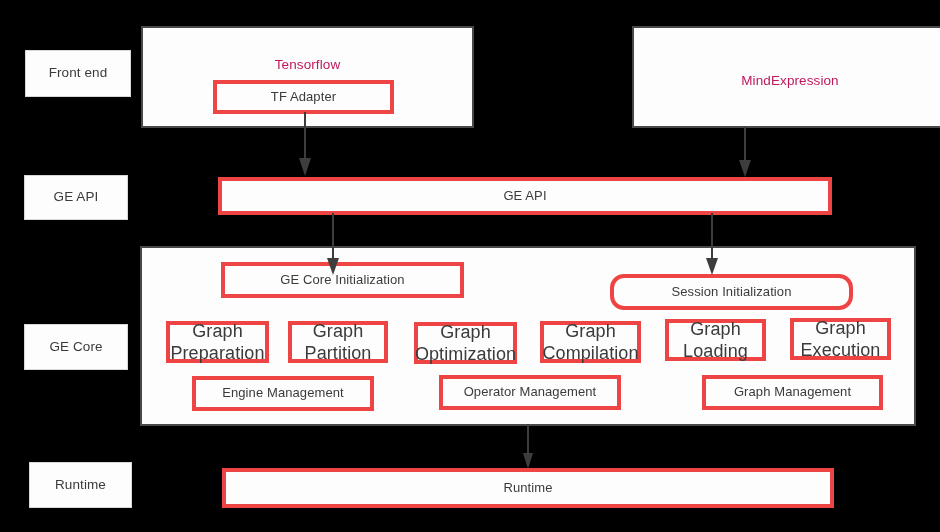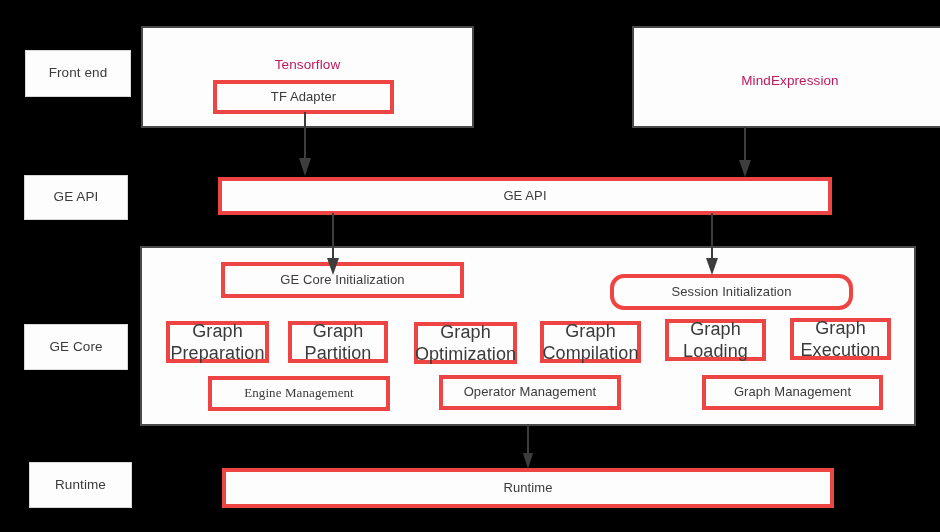--- a/index.html
+++ b/index.html
@@ -122,21 +122,21 @@
   <div class="box small-box" style="left:665px; top:319px; width:101px; height:42px; white-space:pre-line;">
     <span>Graph
 Loading</span>
   </div>
 
   <div class="box small-box" style="left:790px; top:318px; width:101px; height:42px; white-space:pre-line;">
     <span>Graph
 Execution</span>
   </div>
 
-  <div class="box wide-box" style="left:208px; top:376px; width:182px; height:35px;font-family:Liberation Serif, serif;">
+  <div class="box wide-box" style="left:192px; top:376px; width:182px; height:35px;">
     <span>Engine Management</span>
   </div>
 
   <div class="box wide-box" style="left:439px; top:375px; width:182px; height:35px;justify-content:center;">
     <span>Operator Management</span>
   </div>
 
   <div class="box wide-box" style="left:690px; top:375px; width:181px; height:35px;margin-left:12px;">
     <span>Graph Management</span>
   </div>

